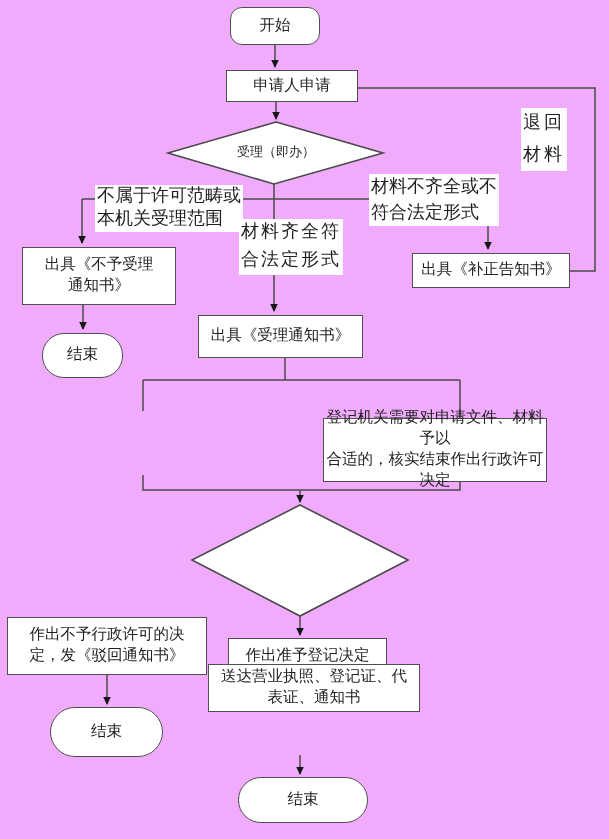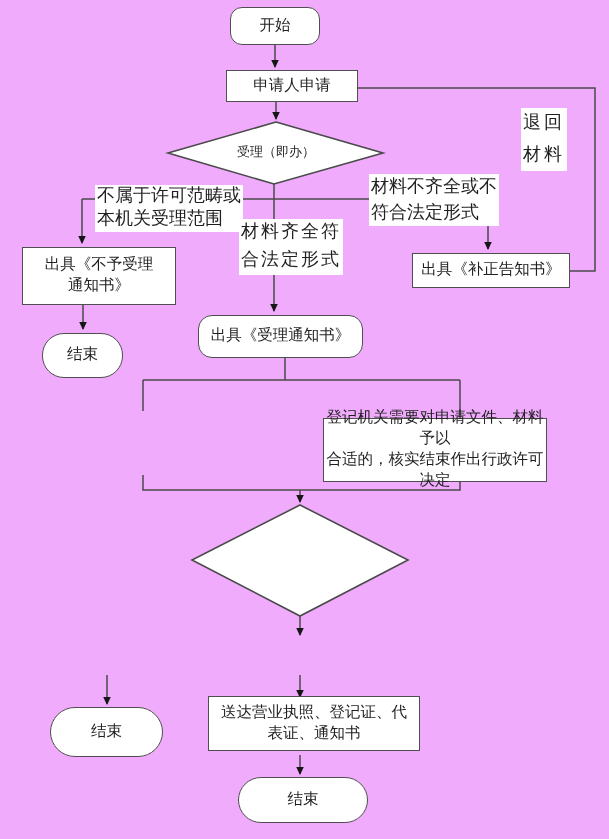--- a/index.html
+++ b/index.html
@@ -83,34 +83,37 @@
 
   <div class="node" style="left:210px;top:70px;width:132px;height:32px;margin-left:16px;">申请人申请</div>
 
   <div class="diamond-label" style="left:176px;top:138px;width:200px;height:30px;">受理（即办）</div>
 
   <div class="node" style="left:22px;top:247px;width:154px;height:58px;">出具《不予受理
 通知书》</div>
 
   <div class="node terminal" style="left:42px;top:333px;width:81px;height:45px;">结束</div>
 
-  <div class="node" style="left:198px;top:315px;width:165px;height:43px;border-radius:14px;">出具《受理通知书》</div>
+  <div class="node" style="left:198px;top:315px;width:165px;height:43px;">出具《受理通知书》</div>
 
   <div class="node" style="left:412px;top:253px;width:158px;height:35px;">出具《补正告知书》</div>
 
 
   <div class="node" style="left:323px;top:418px;width:224px;height:64px;">登记机关需要对申请文件、材料予以
 合适的，核实结束作出行政许可决定</div>
 
 
+  <div class="node" style="left:7px;top:617px;width:200px;height:58px;">作出不予行政许可的决
+定，发《驳回通知书》</div>
 
   <div class="node terminal" style="left:50px;top:707px;width:113px;height:50px;border-radius:25px;">结束</div>
 
+  <div class="node" style="left:228px;top:638px;width:159px;height:37px;">作出准予登记决定</div>
 
-  <div class="node" style="left:208px;top:696px;width:212px;height:55px;">送达营业执照、登记证、代
+  <div class="node" style="left:208px;top:664px;width:212px;height:48px;">送达营业执照、登记证、代
 表证、通知书</div>
 
   <div class="node terminal" style="left:238px;top:777px;width:130px;height:46px;border-radius:23px;">结束</div>
 
   <div class="edge-label" style="left:95px;top:185px;line-height:1.3;">不属于许可范畴或
 本机关受理范围</div>
 
   <div class="edge-label" style="left:239px;top:219px;line-height:1.55;letter-spacing:2px;text-align:center;">材料齐全符
 合法定形式</div>
 

